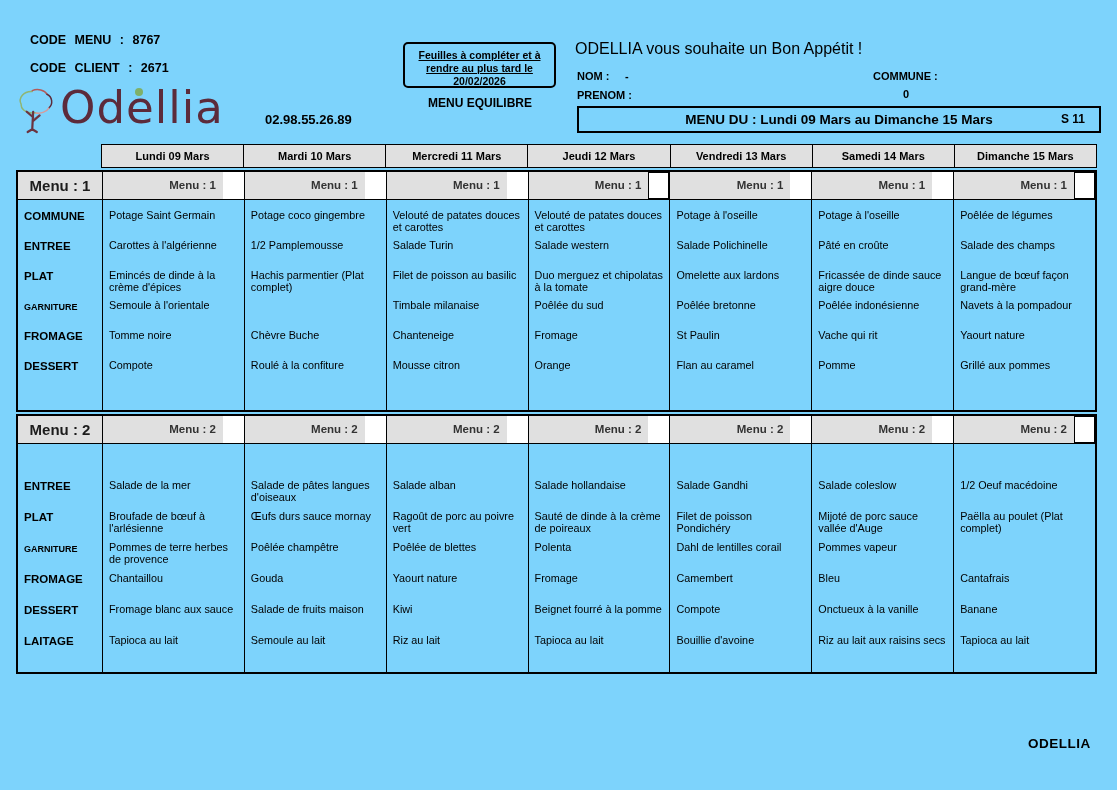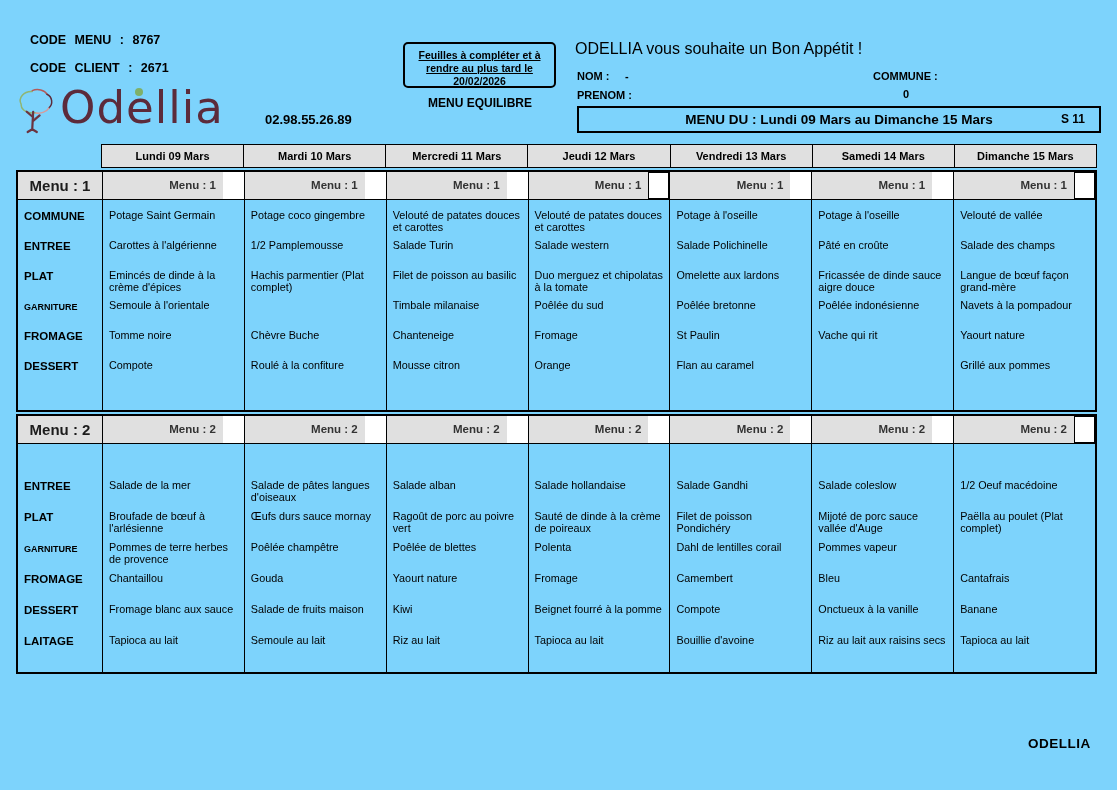--- a/index.html
+++ b/index.html
@@ -183,23 +183,24 @@
             <div class="menu-item">Poêlée bretonne</div>
             <div class="menu-item">St Paulin</div>
             <div class="menu-item">Flan au caramel</div>
           </div>
           <div class="day-col">
             <div class="menu-item">Potage à l'oseille</div>
             <div class="menu-item">Pâté en croûte</div>
             <div class="menu-item">Fricassée de dinde sauce aigre douce</div>
             <div class="menu-item">Poêlée indonésienne</div>
             <div class="menu-item">Vache qui rit</div>
-          </div>
-          <div class="day-col">
-            <div class="menu-item">Velouté de vallée</div>
+            <div class="menu-item">Pomme</div>
+          </div>
+          <div class="day-col">
+            <div class="menu-item">Poêlée de légumes</div>
             <div class="menu-item">Salade des champs</div>
             <div class="menu-item">Langue de bœuf façon grand-mère</div>
             <div class="menu-item">Navets à la pompadour</div>
             <div class="menu-item">Yaourt nature</div>
             <div class="menu-item">Grillé aux pommes</div>
           </div>
         </div>
       </section>
       <section class="menu-block menu2">
         <div class="menu-header-row">

